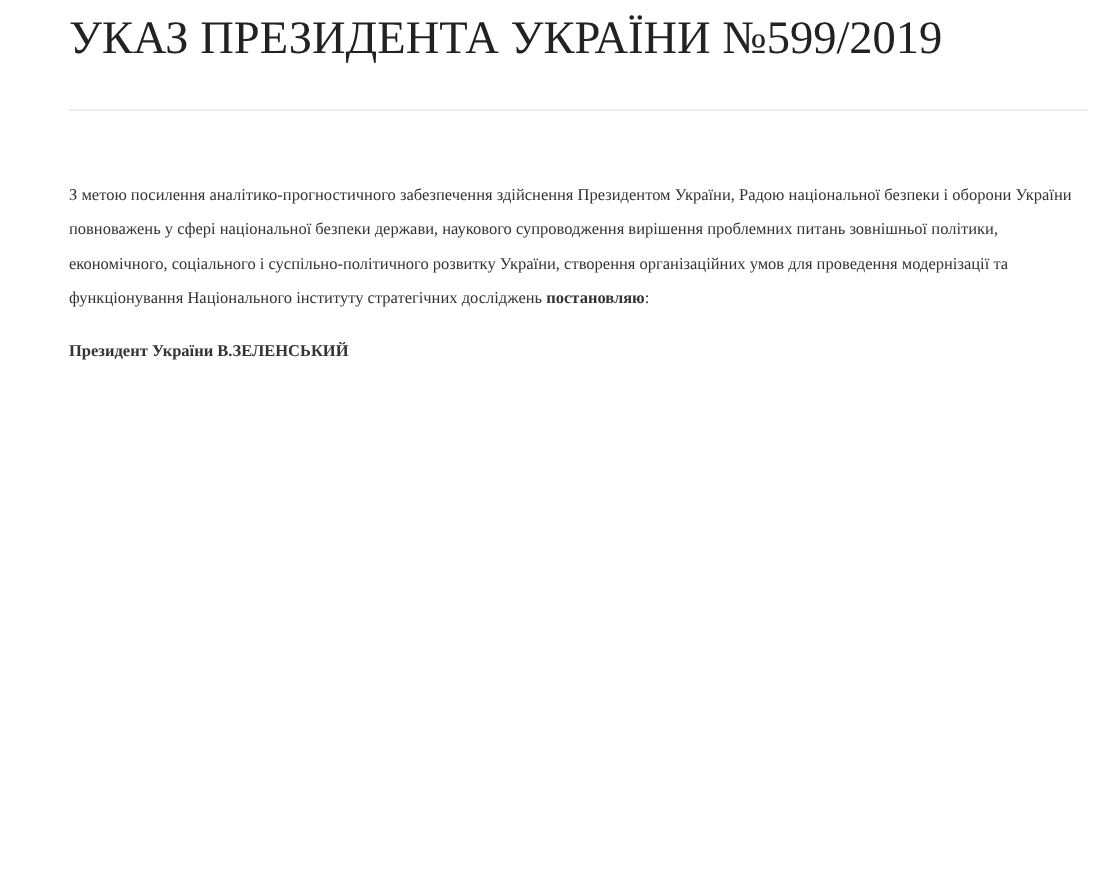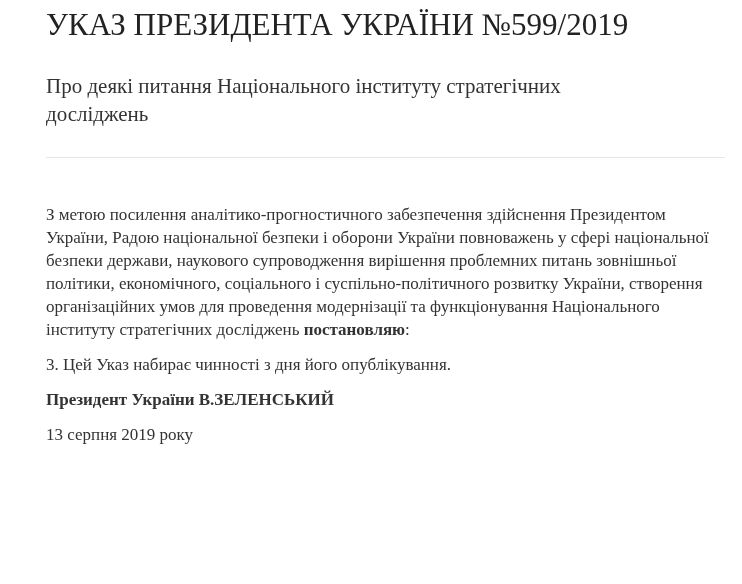--- a/index.html
+++ b/index.html
@@ -35,21 +35,21 @@
     color: #333333;
     max-width: 620px;
   }
   hr.divider {
     border: none;
     border-top: 1px solid #e7e7e7;
     height: 0;
     margin: 29px 5px 0 0;
   }
   p {
-    font-size: 17px;
+    font-size: 11px;
     line-height: 23px;
     margin: 0 0 12px 0;
     max-width: 684px;
     color: #333333;
   }
   p.preamble {
     margin-top: 45px;
   }
   p.signature {
     font-weight: bold;
@@ -57,26 +57,23 @@
   strong {
     font-weight: bold;
   }
 </style>
 </head>
 <body>
 
 <div class="page">
   <h1 class="decree-title">УКАЗ ПРЕЗИДЕНТА УКРАЇНИ №599/2019</h1>
 
-  <h2 class="decree-subtitle">Про деякі питання Національного інституту стратегічних досліджень</h2>
 
   <hr class="divider">
 
   <p class="preamble"><span>З метою посилення аналітико-прогностичного забезпечення здійснення Президентом України, Радою національної безпеки і оборони України повноважень у сфері національної безпеки держави, наукового супроводження вирішення проблемних питань зовнішньої політики, економічного, соціального і суспільно-політичного розвитку України, створення організаційних умов для проведення модернізації та функціонування Національного інституту стратегічних досліджень </span><strong>постановляю</strong><span>:</span></p>
 
 
 
-  <p>3. Цей Указ набирає чинності з дня його опублікування.</p>
 
   <p class="signature">Президент України В.ЗЕЛЕНСЬКИЙ</p>
 
-  <p class="date">13 серпня 2019 року</p>
 </div>
 
 </body></html>

